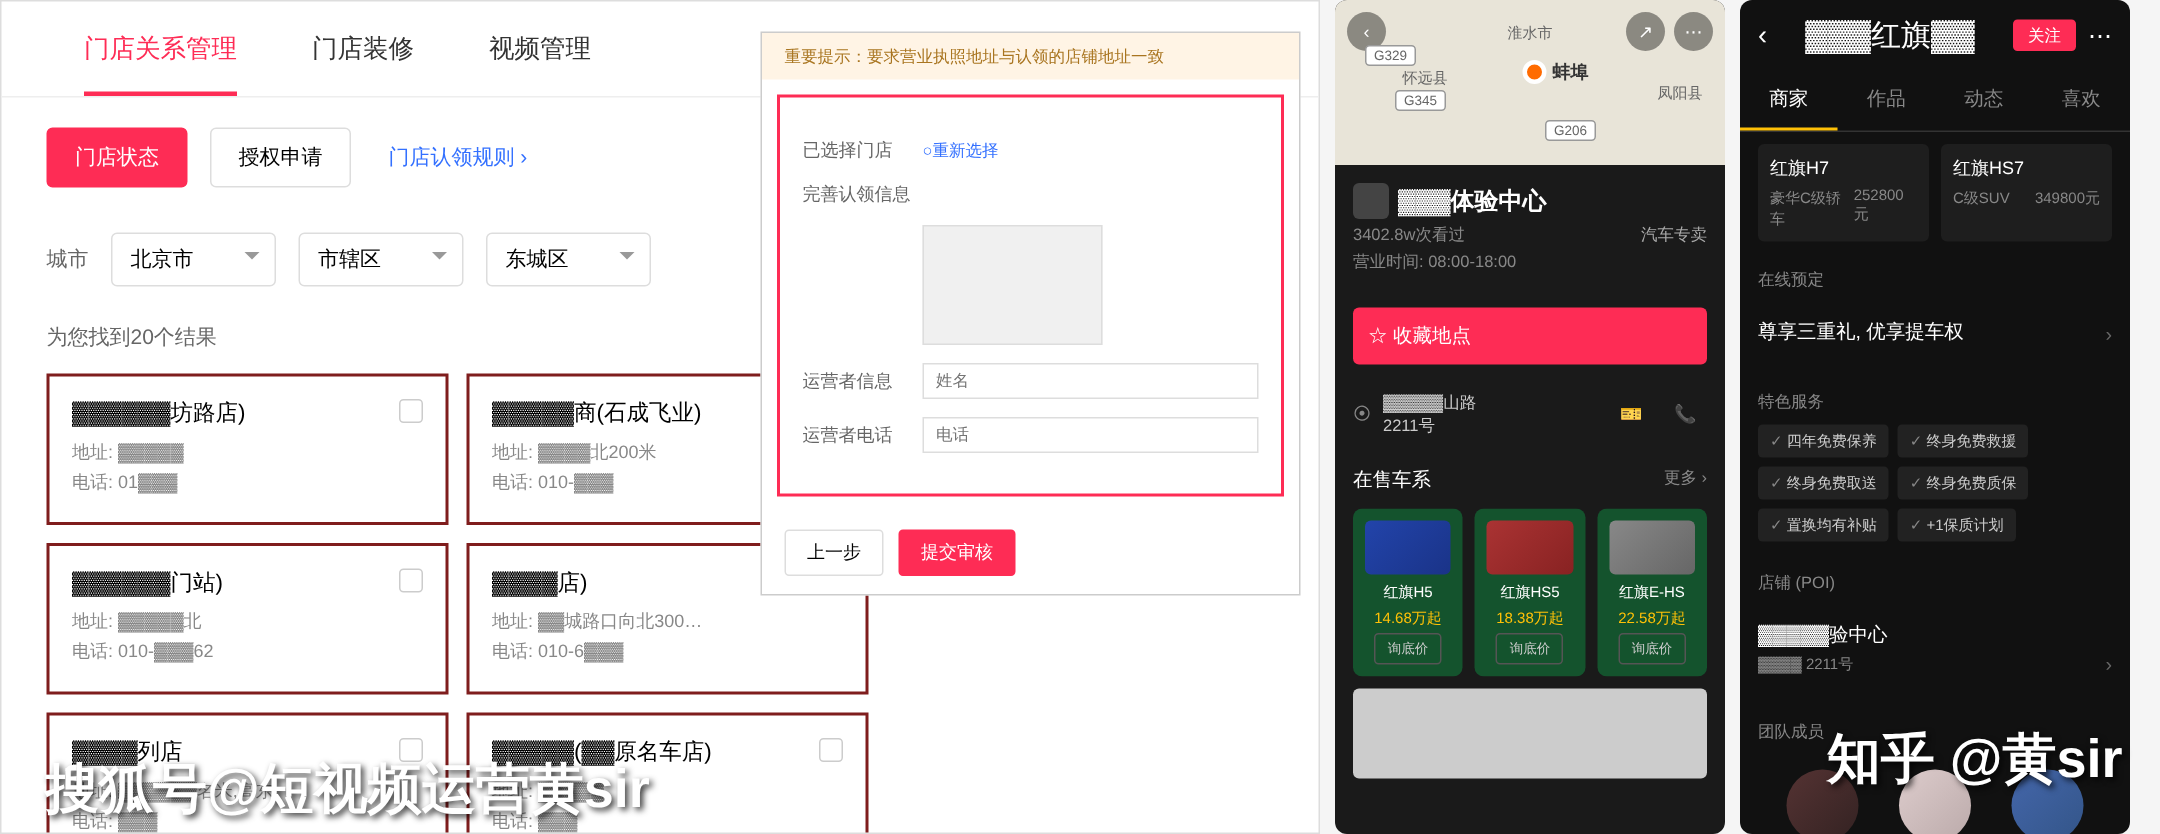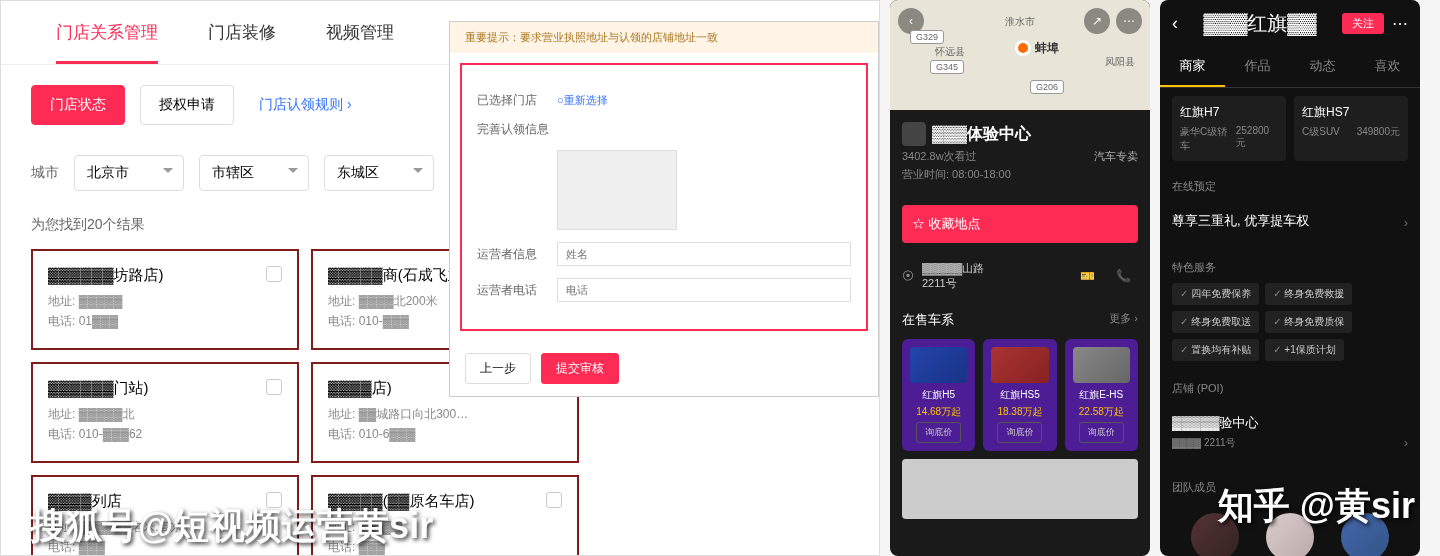--- a/index.html
+++ b/index.html
@@ -21,21 +21,21 @@
 .select{border:1px solid #ddd;padding:8px 30px 8px 12px;font-size:14px;border-radius:4px;position:relative;min-width:110px;cursor:pointer}
 .select::after{content:'';position:absolute;right:10px;top:50%;transform:translateY(-50%);border:5px solid transparent;border-top-color:#999}
 .count{padding:15px 30px;font-size:14px;color:#666}
 .cards{display:flex;flex-wrap:wrap;gap:12px;padding:0 30px}
 .card{width:268px;border:2px solid #7f1d1d;padding:15px;font-size:13px;position:relative}
 .card-title{font-size:15px;font-weight:500;margin-bottom:8px}
 .card-line{color:#888;margin:3px 0;font-size:12px}
 .card-check{position:absolute;top:15px;right:15px;width:16px;height:16px;border:1px solid #ccc;border-radius:3px}
 
 
-.modal{position:absolute;top:20px;right:0;width:430px;background:#fff;border:1px solid #ccc;z-index:10;font-size:12px}
+.modal{position:absolute;top:20px;right:12px;width:360px;background:#fff;border:1px solid #ccc;z-index:10;font-size:12px}
 .modal-hint{padding:8px 15px;background:#fff4e5;color:#a97520;font-size:11px}
 .modal-body{border:2px solid #fe2c55;margin:10px;padding:15px}
 .modal-row{display:flex;align-items:center;margin:12px 0}
 .modal-label{width:80px;color:#666;font-size:12px}
 .modal-link{color:#3370ff;font-size:11px}
 .modal-input{border:1px solid #ddd;padding:5px 8px;font-size:11px;flex:1}
 .modal-img{width:120px;height:80px;background:#f0f0f0;border:1px solid #ddd;margin-left:80px}
 .modal-footer{padding:12px 15px;display:flex;gap:10px}
 .btn-sm{padding:6px 14px;font-size:12px;border-radius:3px;border:1px solid #ddd;background:#fff;cursor:pointer}
 .btn-sm.primary{background:#fe2c55;color:#fff;border-color:#fe2c55}
@@ -51,21 +51,21 @@
 .store-title{display:flex;align-items:center;font-size:16px;font-weight:700;gap:6px}
 .store-meta{font-size:11px;color:#888;margin:3px 0}
 .store-meta .tag{float:right;color:#aaa}
 .fav-btn{margin:8px 12px;background:#fe2c55;color:#fff;text-align:left;padding:10px;border-radius:4px;font-size:13px}
 .addr{display:flex;padding:10px 12px;align-items:center;gap:8px}
 .addr-text{flex:1;font-size:11px;color:#ccc}
 .addr-icon{width:28px;height:28px;display:flex;align-items:center;justify-content:center;color:#ffc107}
 .section-h{display:flex;justify-content:space-between;padding:10px 12px;font-size:13px}
 .section-h .more{color:#888;font-size:11px}
 .cars{display:flex;gap:8px;padding:0 12px;overflow:hidden}
-.car{background:#4c1d95;border-radius:6px;padding:8px;width:78px;text-align:center}
+.car{background:#14532d;border-radius:6px;padding:8px;width:78px;text-align:center}
 .car-img{height:36px;background:linear-gradient(135deg,#2244aa,#1a3388);border-radius:4px;margin-bottom:5px}
 .car-img.r{background:linear-gradient(135deg,#aa3333,#882222)}
 .car-img.g{background:linear-gradient(135deg,#888,#666)}
 .car-name{font-size:10px;color:#fff}
 .car-price{font-size:10px;color:#ffc107;margin:3px 0}
 .car-btn{font-size:9px;border:1px solid #555;padding:3px 8px;border-radius:3px;display:inline-block;color:#ccc}
 .video-strip{display:flex;padding:8px 12px;gap:6px}
 .vid{flex:1;height:60px;background:#444;border-radius:4px;position:relative}
 .vid-txt{position:absolute;bottom:4px;left:4px;font-size:9px}
 

